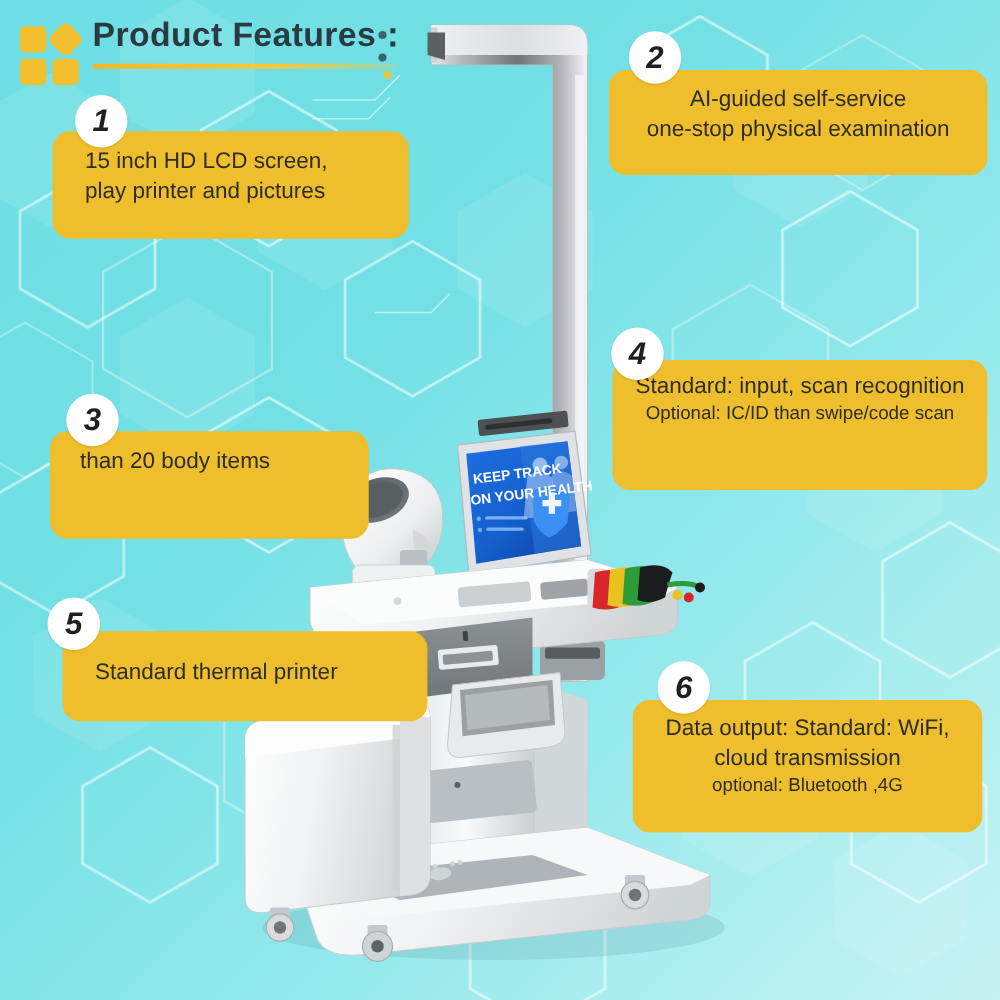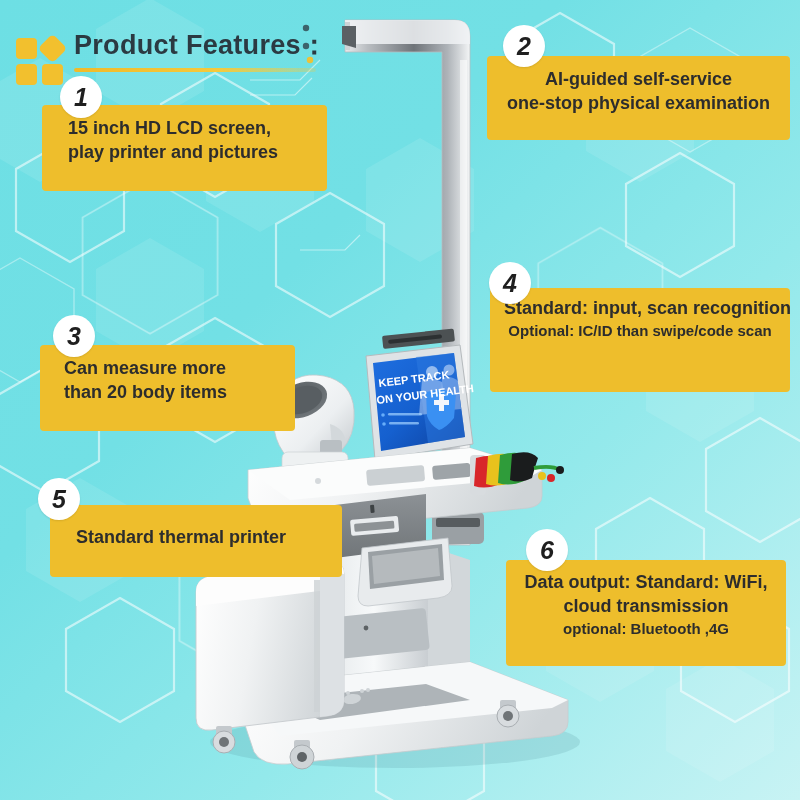--- a/index.html
+++ b/index.html
@@ -22,21 +22,20 @@
     pointer-events: none;
   }
   
   .header {
     position: absolute;
     top: 14px;
     left: 14px;
     display: flex;
     align-items: flex-start;
     z-index: 20;
-    margin-top: 17px;
   }
   .logo-mark {
     position: relative;
     width: 54px;
     height: 52px;
     margin-top: 5px;
     flex: 0 0 auto;
   }
   .logo-sq {
     position: absolute;
@@ -67,26 +66,25 @@
     height: 4px;
     width: 242px;
     border-radius: 2px;
     background: linear-gradient(90deg, #f0ba2a 0%, #f5c93c 60%, rgba(245,201,60,0.25) 100%);
   }
 
   
   .callout {
     position: absolute;
     background: #eebe2c;
-    border-radius: 4px;
+    border-radius: 14px;
     box-sizing: border-box;
     z-index: 18;
     padding: 12px 14px;
     color: #2d2d2d;
-    font-weight: bold;
   }
   .callout .line {
     font-size: 18px;
     line-height: 1.32;
     white-space: nowrap;
   }
   .callout .line.small {
     font-size: 15px;
   }
   .badge {
@@ -404,21 +402,20 @@
   </div>
   <div class="badge" id="badge-1">1</div>
 
   <div class="callout" id="callout-2">
     <div class="line">AI-guided self-service</div>
     <div class="line">one-stop physical examination</div>
   </div>
   <div class="badge" id="badge-2">2</div>
 
   <div class="callout" id="callout-3">
-    <div class="line">Can measure more</div>
     <div class="line">than 20 body items</div>
   </div>
   <div class="badge" id="badge-3">3</div>
 
   <div class="callout" id="callout-4">
     <div class="line">Standard: input, scan recognition</div>
     <div class="line small">Optional: IC/ID than swipe/code scan</div>
   </div>
   <div class="badge" id="badge-4">4</div>
 

